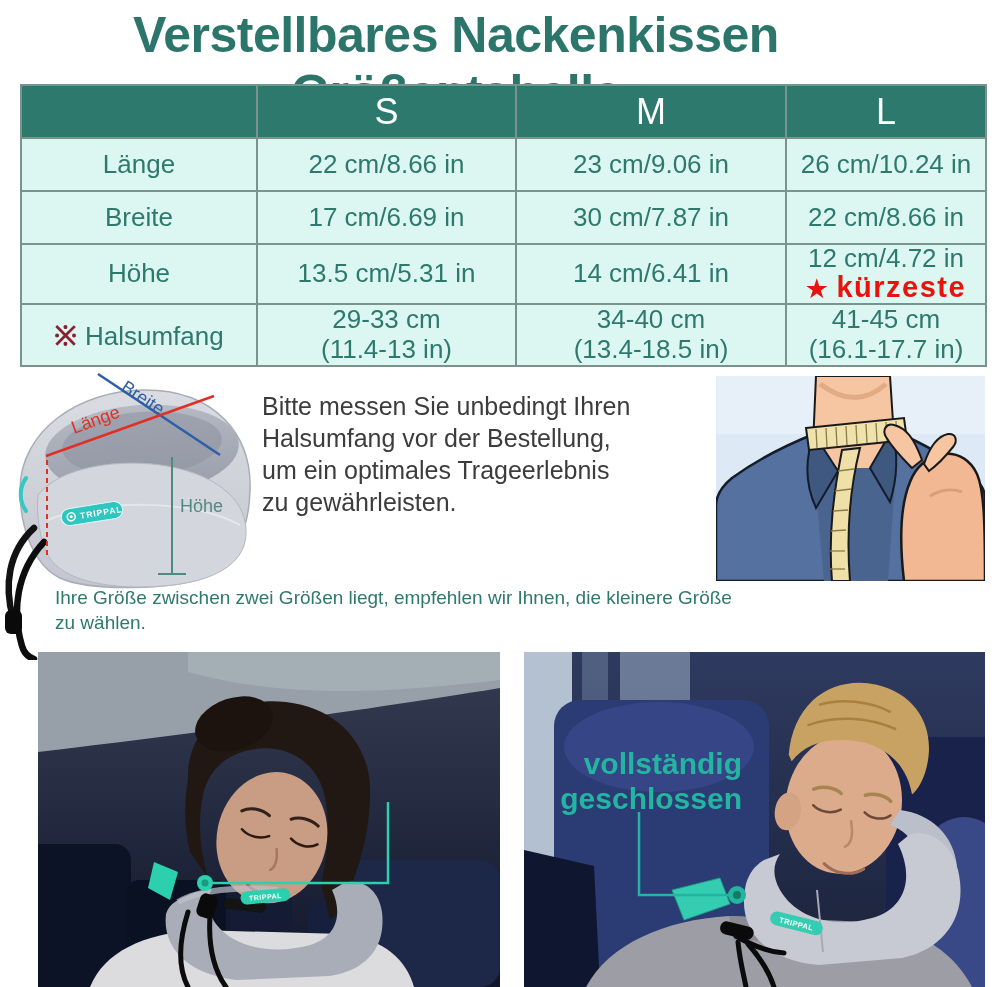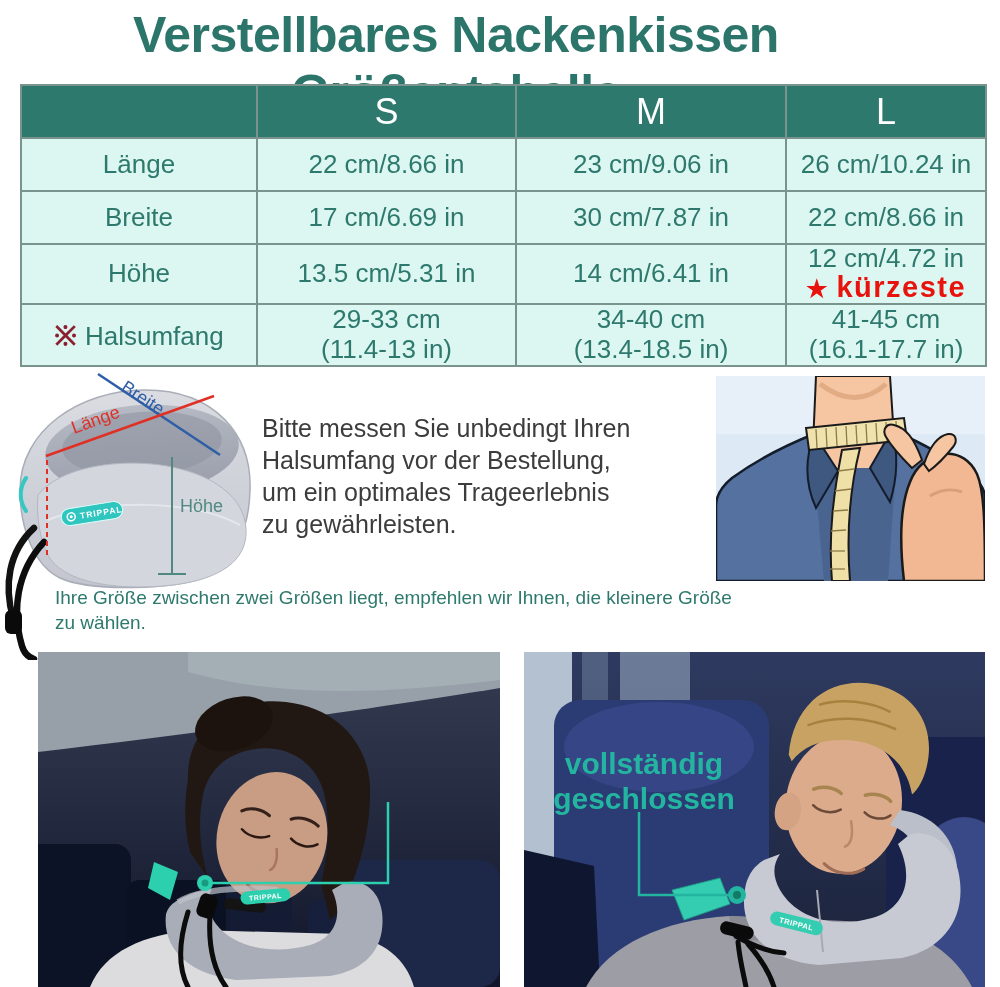--- a/index.html
+++ b/index.html
@@ -24,35 +24,35 @@
   .row-hals td{height:72px;}
   .two-line{white-space:pre-line;line-height:1.15;}
   .hoehe-l{line-height:1.05;padding-top:2px;}
   .hoehe-l .dim{display:block;font-size:26px;color:#2e796d;}
   .kuerzeste{display:block;color:#e8130c;font-weight:bold;font-size:29px;letter-spacing:1.5px;}
   .kuerzeste .star{color:#e8130c;font-size:24px;letter-spacing:0;margin-right:9px;}
   .hals-label .ref-mark{color:#8b2030;font-size:27px;font-weight:bold;margin-right:8px;}
 
   
   .pillow-svg{position:absolute;left:0;top:360px;width:270px;height:300px;z-index:1;}
-  .info-text{position:absolute;left:262px;top:412px;width:460px;font-size:25px;line-height:1.28;
+  .info-text{position:absolute;left:262px;top:390px;width:460px;font-size:25px;line-height:1.28;
              color:#3c3c3c;white-space:pre-line;z-index:2;}
   .measure-illustration{position:absolute;left:716px;top:376px;width:269px;height:205px;}
   .note-text{position:absolute;left:55px;top:586px;width:932px;font-size:19px;line-height:1.3;
              color:#2e796d;white-space:pre-line;z-index:2;}
 
   
   .photo{position:absolute;top:652px;height:335px;overflow:hidden;}
   .photo-left{left:38px;width:462px;}
   .photo-right{left:524px;width:461px;}
   .photo svg{position:absolute;left:0;top:0;width:100%;height:100%;}
   .caption{position:absolute;white-space:pre-line;font-weight:600;z-index:3;}
   .caption-left{left:286px;top:80px;width:142px;text-align:right;font-size:31px;line-height:1.18;
                 color:#2dd0ae;}
-  .caption-right{left:22px;top:94px;width:196px;text-align:center;font-size:30px;line-height:1.18;
+  .caption-right{left:22px;top:94px;width:196px;text-align:right;font-size:30px;line-height:1.18;
                  color:#23b5a0;}
   svg text{font-family:"Liberation Sans", sans-serif;}
 </style>
 </head>
 <body>
 
 <div class="page">
 
   <div class="title">Verstellbares Nackenkissen Größentabelle</div>
 

